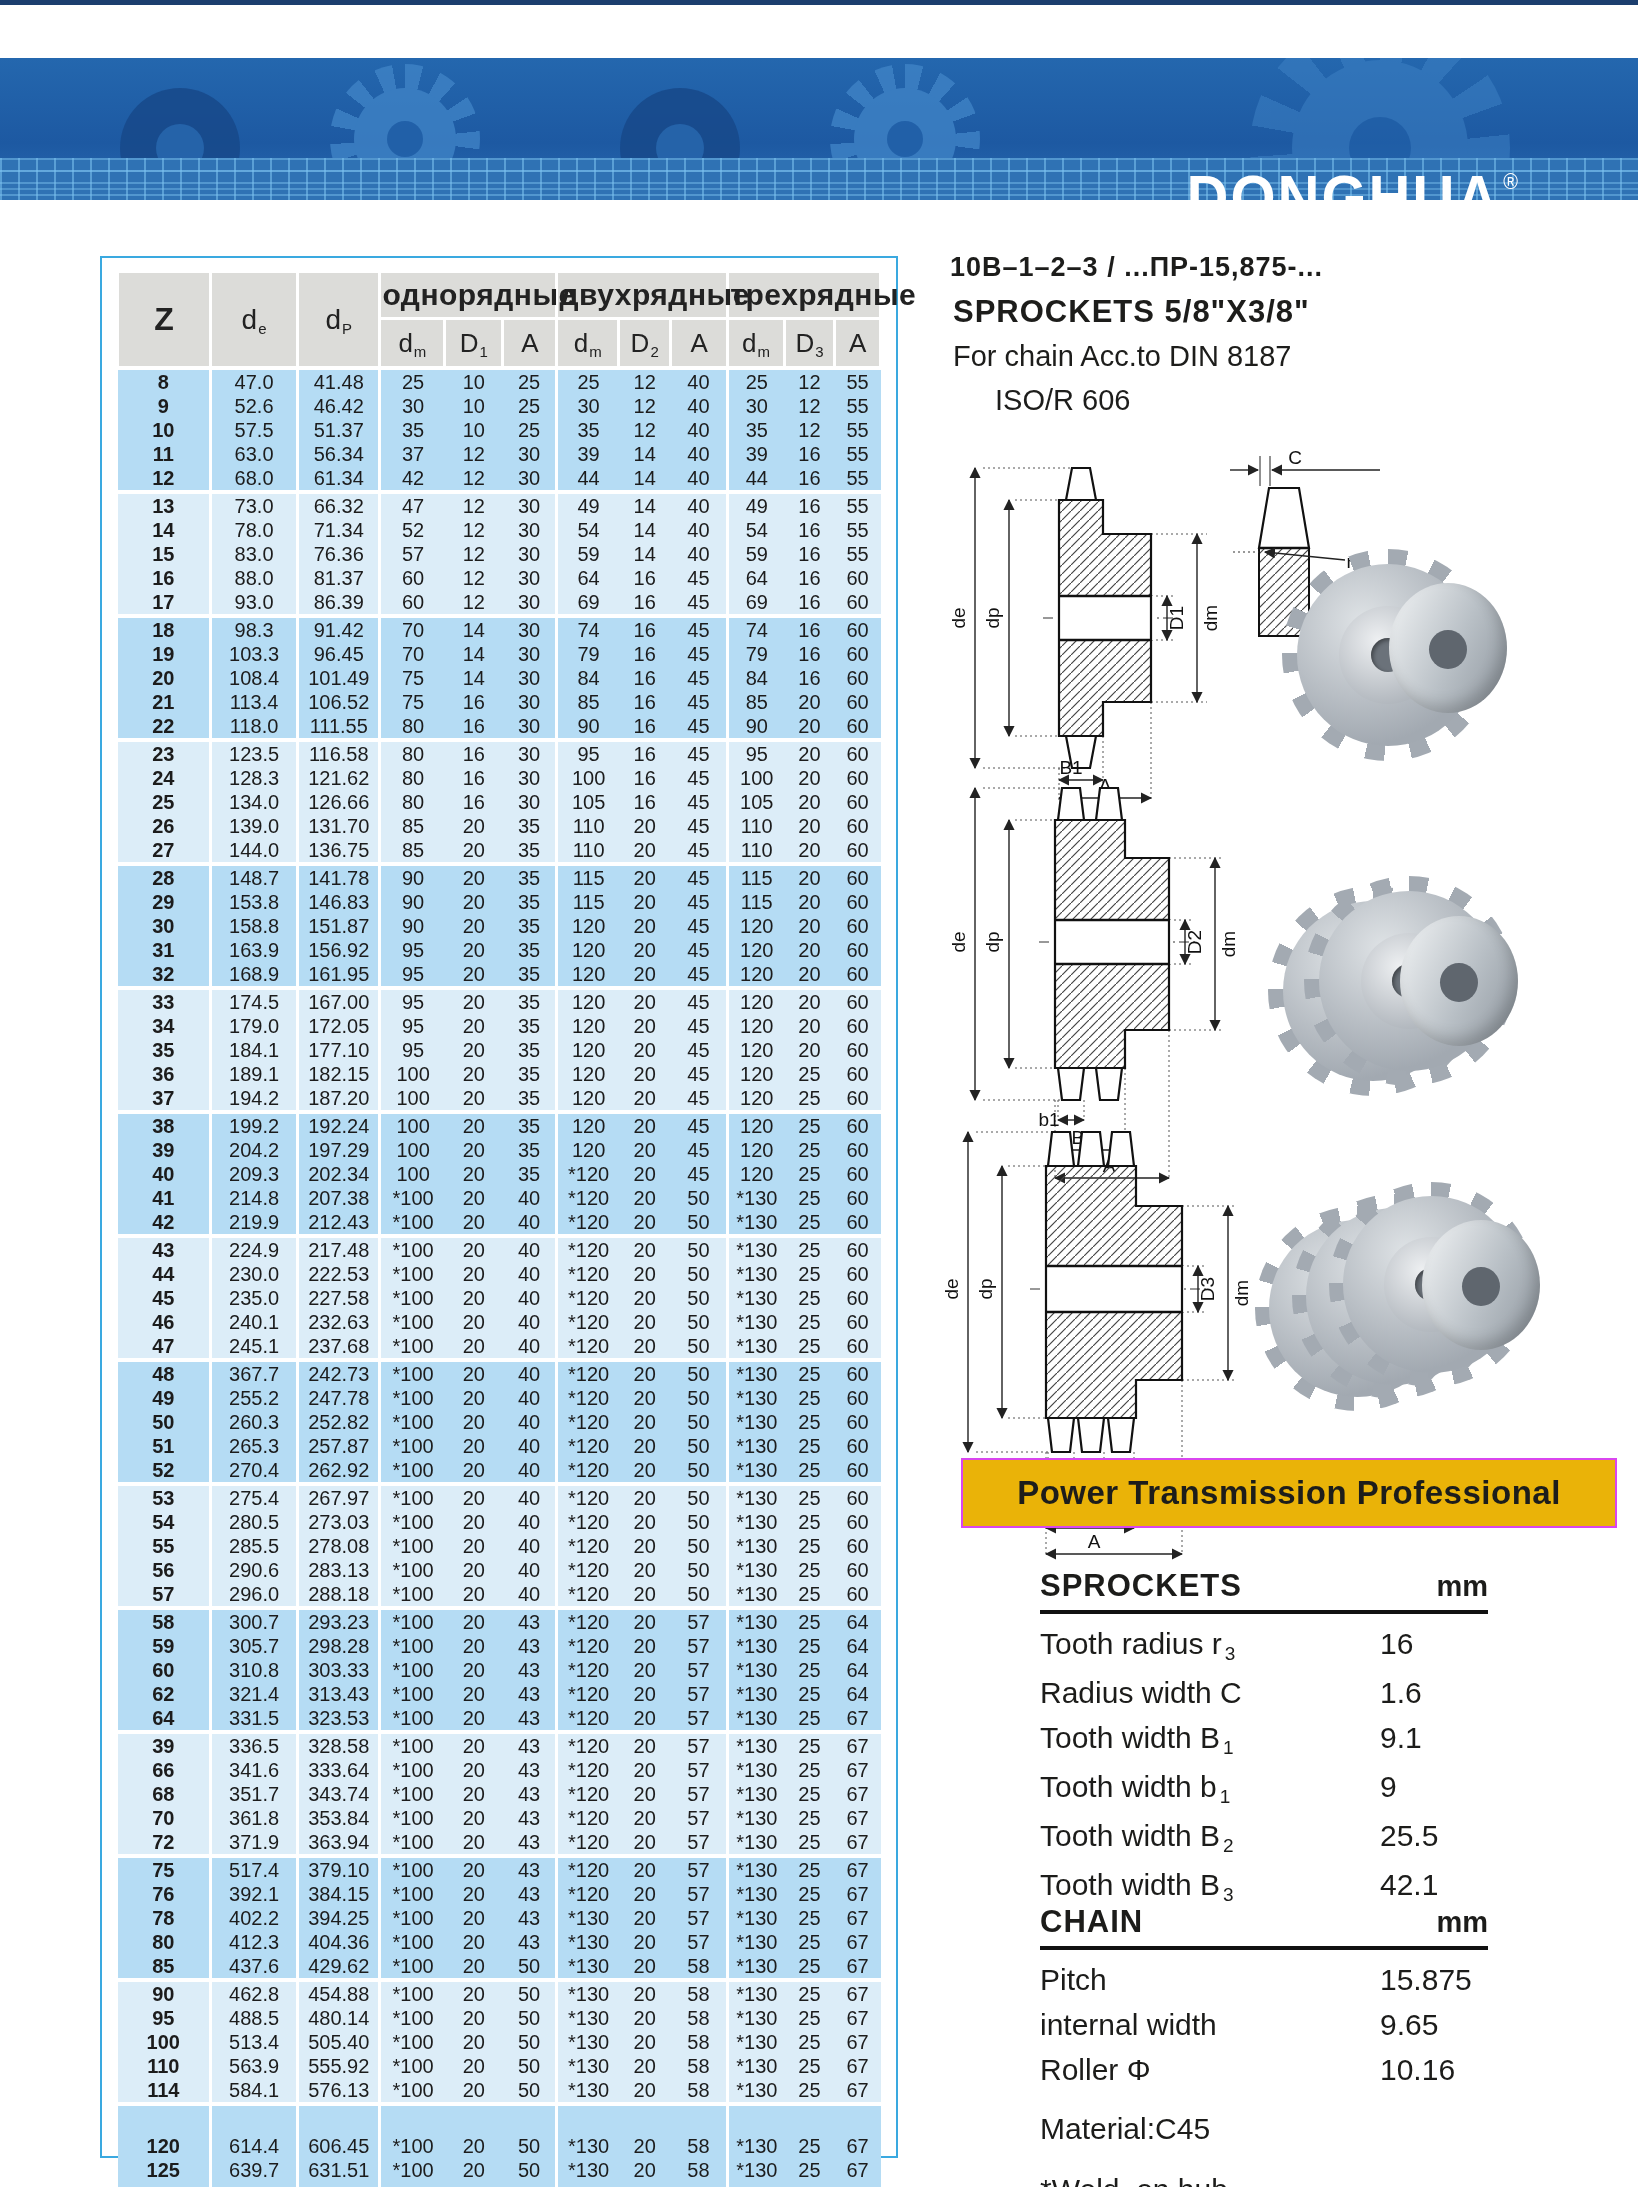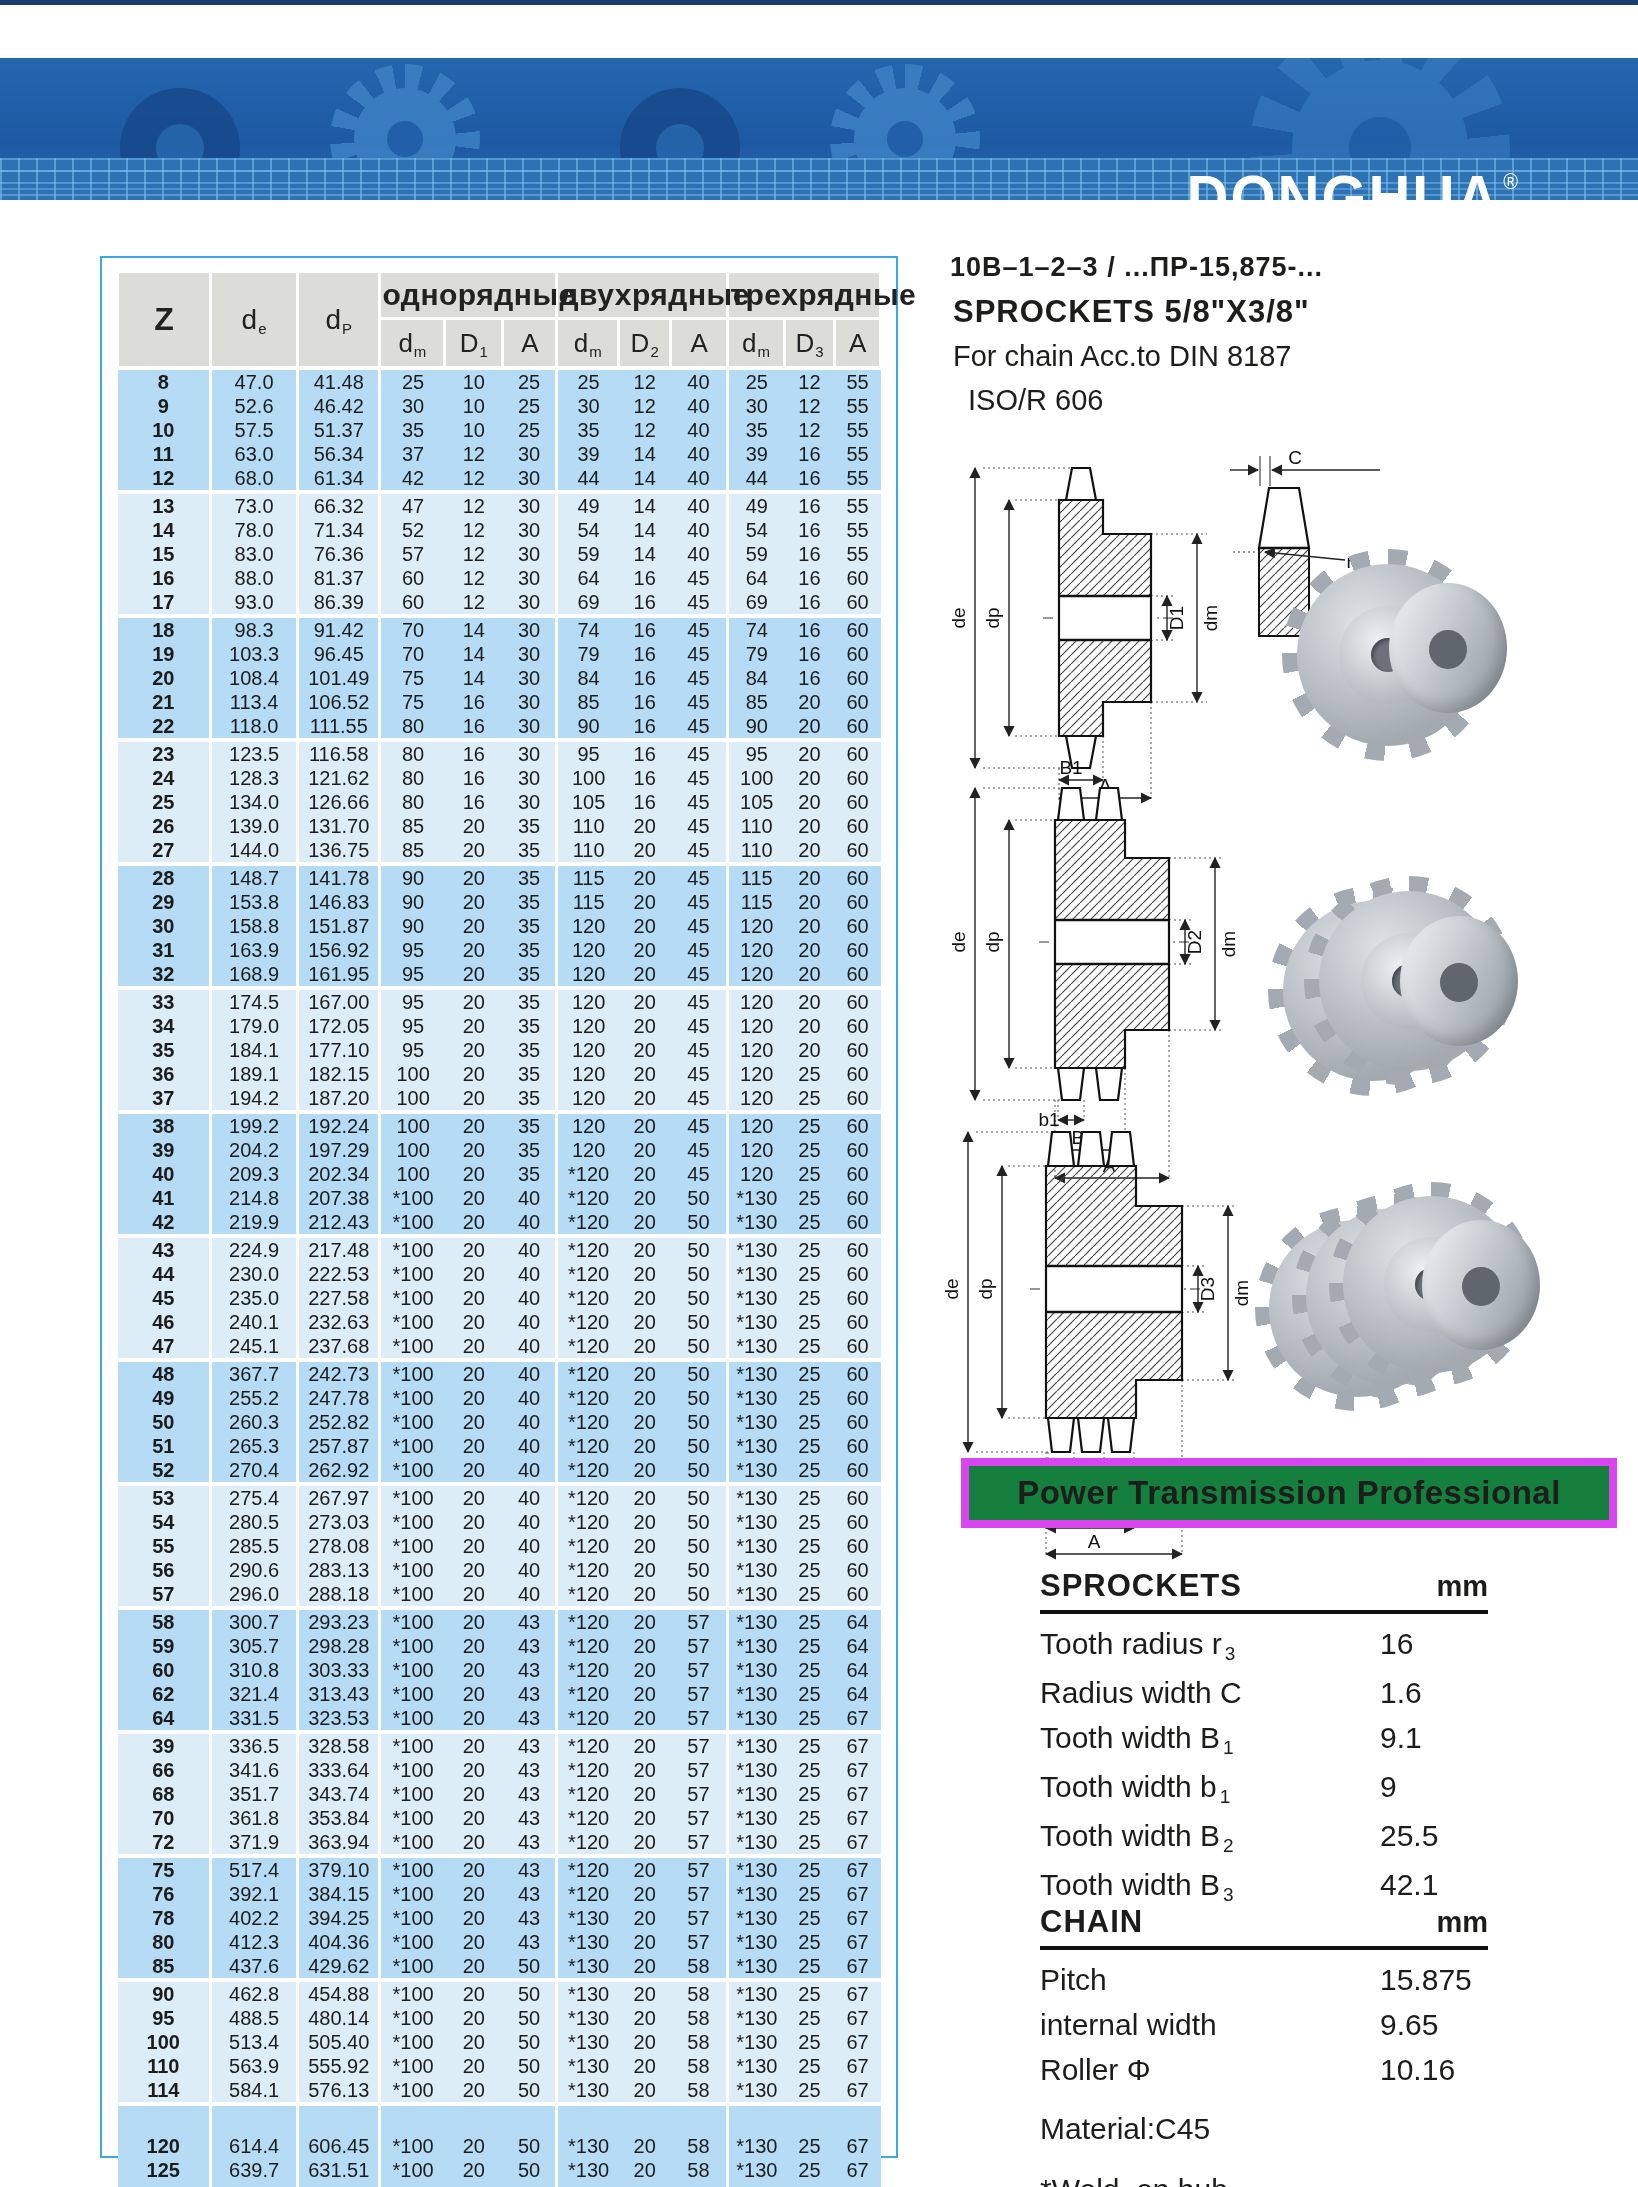--- a/index.html
+++ b/index.html
@@ -47,42 +47,42 @@
   #sp-table tbody.light td{background:#dcedf8;}
   #sp-table td.c0{font-weight:bold;}
   #sp-table td.sep{border-right:3px solid #fff;}
   #sp-table tbody.tall tr:first-child td{padding-top:28px;}
   #sp-table tbody.tall tr:last-child td{padding-bottom:36px;}
   
   .prod-line{position:absolute;left:950px;top:252px;width:672px;text-align:left;
              font-weight:bold;font-size:27px;letter-spacing:1px;}
   .prod-title{position:absolute;left:953px;top:294px;font-weight:bold;font-size:31px;letter-spacing:1px;}
   .prod-sub1{position:absolute;left:953px;top:340px;font-size:29px;}
-  .prod-sub2{position:absolute;left:968px;top:384px;font-size:29px;}
+  .prod-sub2{position:absolute;left:995px;top:384px;font-size:29px;}
   
   .tech{position:absolute;}
   .tech text{font-family:"Liberation Sans",sans-serif;font-size:19px;fill:#111;text-anchor:middle;}
   
   .photo{position:absolute;}
   .gear{position:absolute;border-radius:50%;
         background:repeating-conic-gradient(#a3aab2 0 11deg,rgba(0,0,0,0) 11deg 26deg);}
   .gear .gbody{position:absolute;inset:7%;border-radius:50%;
         background:radial-gradient(circle at 36% 32%,#dfe3e6,#a2a9b1 72%);}
   .gear .ghub{position:absolute;inset:27%;border-radius:50%;
         background:radial-gradient(circle at 40% 35%,#eef0f2,#9da4ac);}
   .gear .ghole{position:absolute;inset:42%;border-radius:50%;background:#6b727a;
         box-shadow:inset 2px 2px 4px rgba(0,0,0,.4);}
   .hub3d{position:absolute;border-radius:50%;width:118px;height:130px;
         background:linear-gradient(115deg,#e8ebed 10%,#b9c0c6 55%,#8e969e);
         box-shadow:inset -6px -8px 14px rgba(0,0,0,.18);}
   .hub3d::after{content:"";position:absolute;left:34%;top:36%;width:32%;height:30%;
         border-radius:50%;background:#5f666e;}
   
-  .ptp-banner{position:absolute;left:961px;top:1458px;width:656px;height:70px;background:#15803d;
-        border:8px solid #d946ef;display:flex;align-items:center;justify-content:center;
+  .ptp-banner{position:absolute;left:961px;top:1458px;width:656px;height:70px;background:#eab308;
+        border:2px solid #d946ef;display:flex;align-items:center;justify-content:center;
         font-weight:bold;font-size:33px;letter-spacing:.5px;box-sizing:border-box;}
   .specs{position:absolute;left:1040px;top:1568px;width:448px;color:#1c1c1a;}
   .spec-section + .spec-section{}
   .spec-head{display:flex;justify-content:space-between;align-items:baseline;
         border-bottom:4px solid #111;padding-bottom:6px;font-weight:bold;font-size:31px;letter-spacing:1px;}
   .spec-head .unit{font-size:29px;letter-spacing:0;}
   .spec-row{display:flex;margin-top:15px;font-size:30px;line-height:30px;}
   .spec-label{flex:1;}
   .spec-value{width:108px;}
   .sub2{font-size:19px;position:relative;top:6px;margin-left:3px;}

